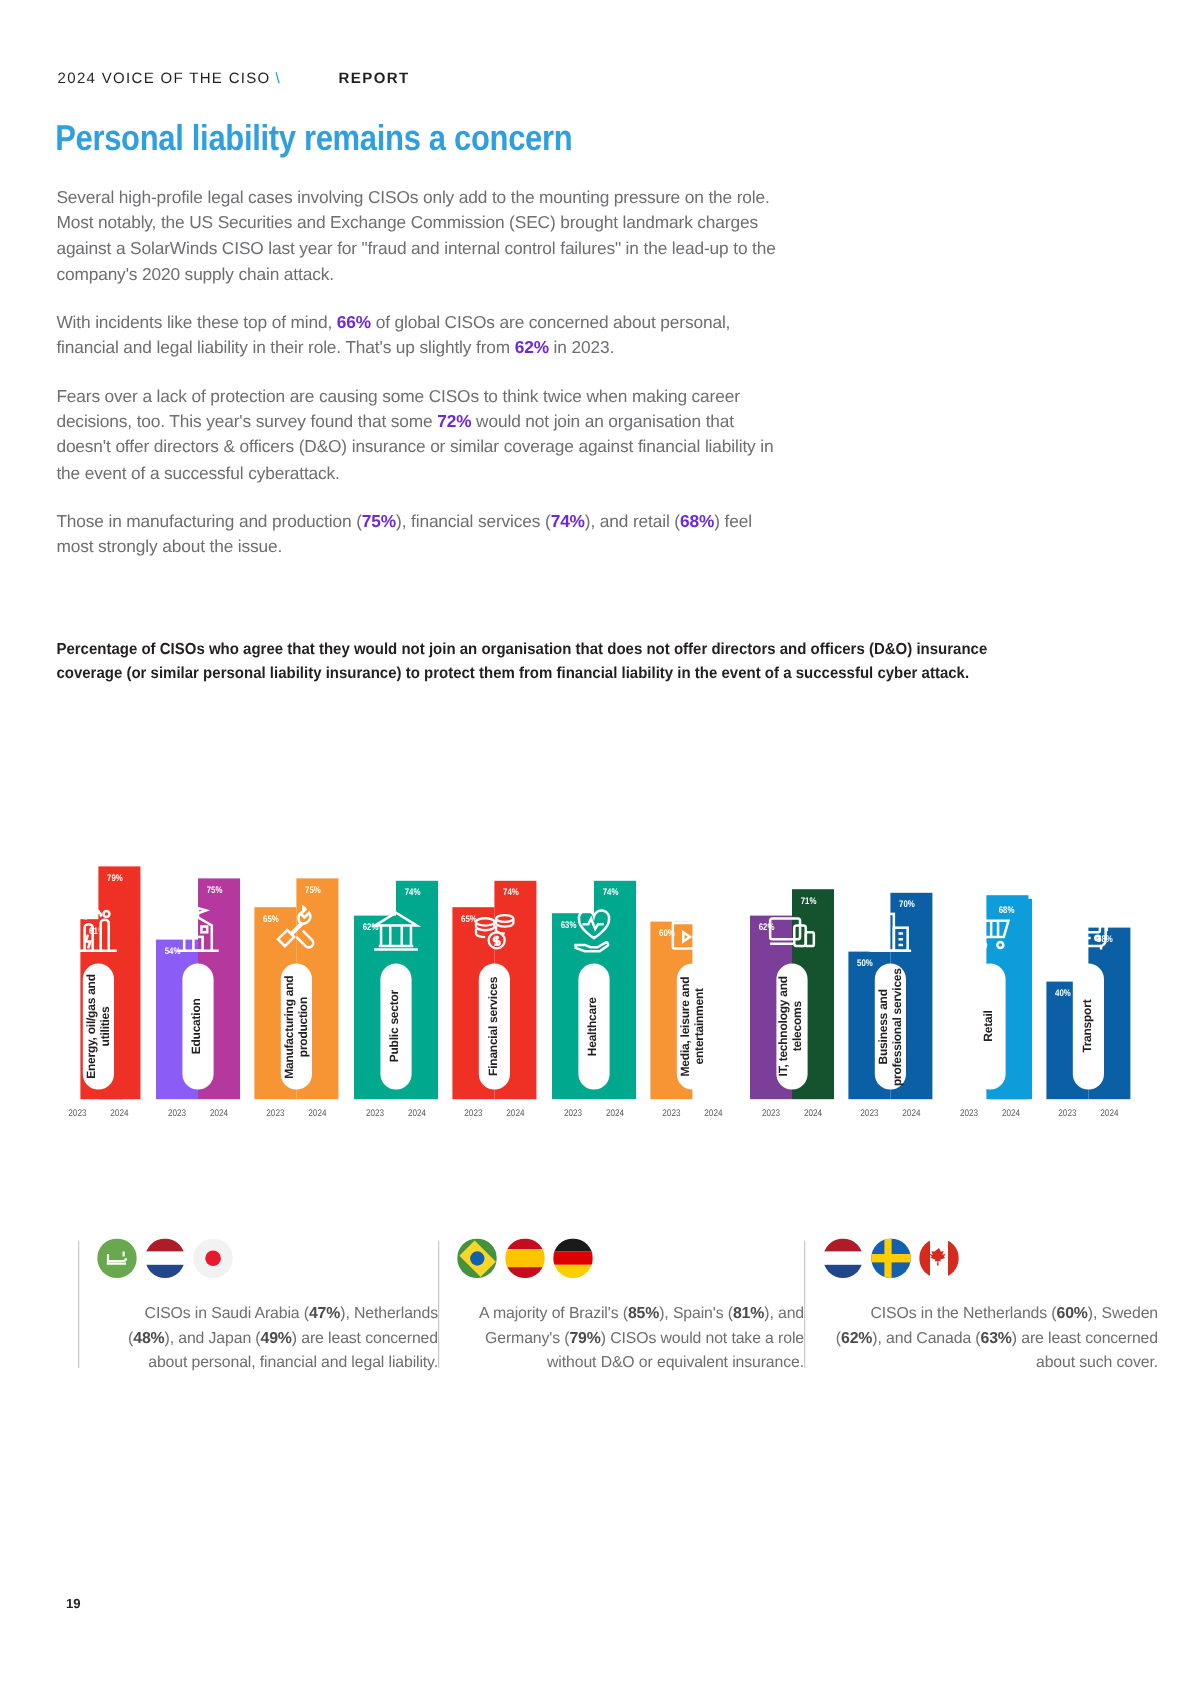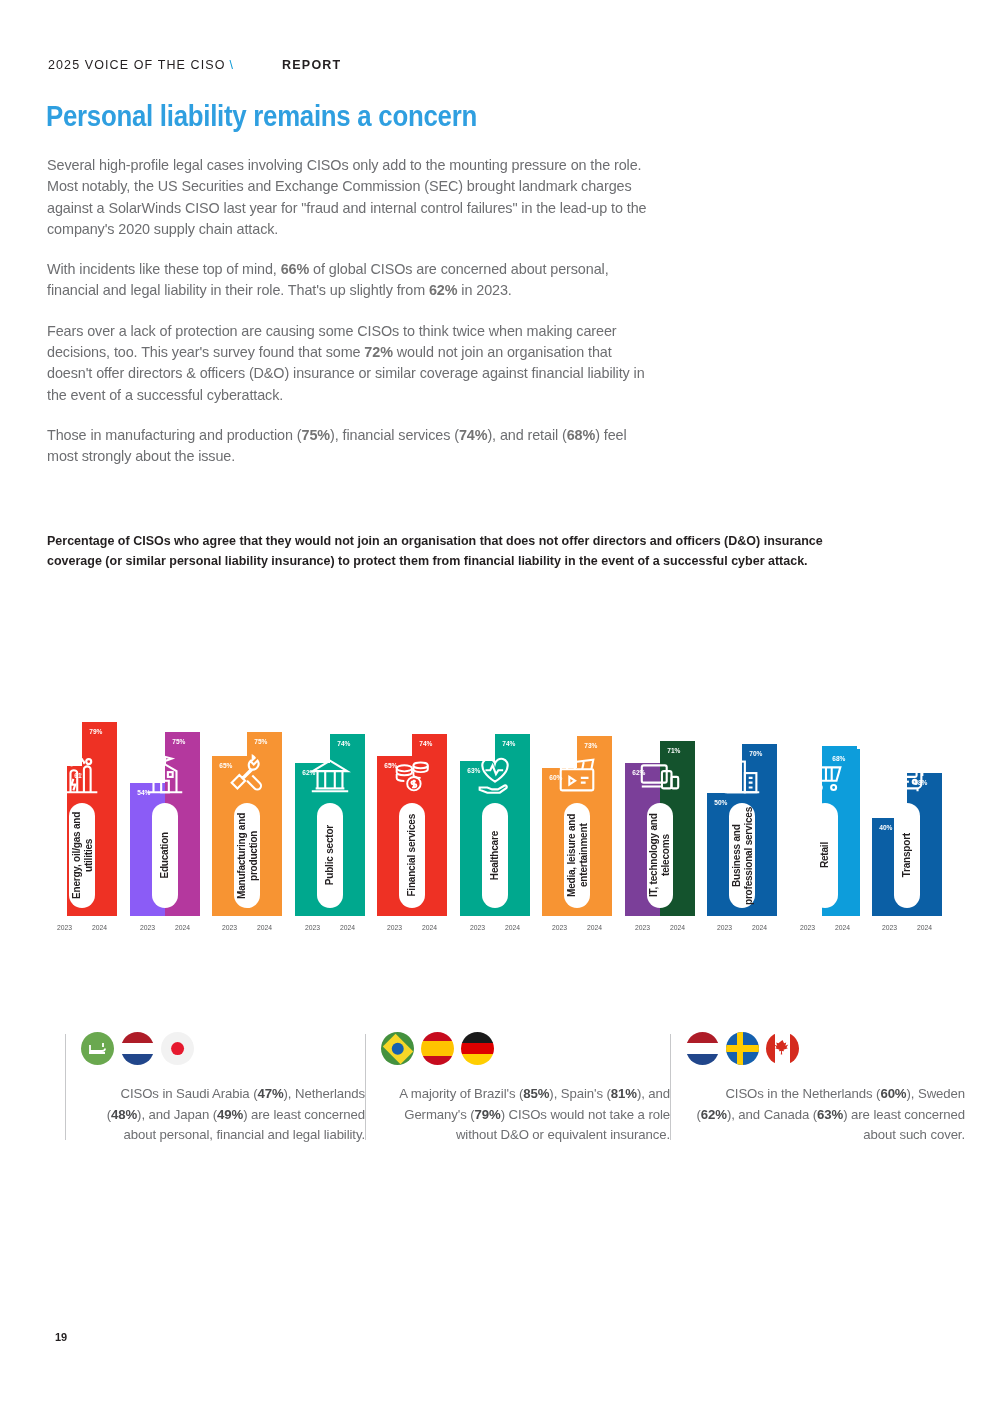--- a/index.html
+++ b/index.html
@@ -29,21 +29,21 @@
     transform: scaleX(0.86); transform-origin: left top;
   }
 
   
   .copy { position: absolute; left: 47px; top: 155px; width: 600px; }
   .copy p {
     font-size: 14.4px; line-height: 21.3px;
     color: #6d6e71; margin-bottom: 19px;
     letter-spacing: -0.1px;
   }
-  .copy b { color: #737373; font-weight: 700; margin-top: 11px; }
+  .copy b { color: #6d28d9; font-weight: 700; margin-top: 11px; }
 
   
   .chart-caption {
     position: absolute; left: 47px; top: 531px; width: 868px;
     font-size: 13.3px; line-height: 20px;
     font-weight: 700; color: #231f20;
     transform: scaleX(0.94); transform-origin: left top;
   }
 
   
@@ -112,21 +112,21 @@
 
   
   .f-stripe { position:absolute; left:0; width:100%; }
 </style>
 </head>
 <body>
 
 <div class="page">
 
   <div class="kicker">
-    <span>2025 VOICE OF THE CISO</span><span class="slash">\</span><span class="rep">REPORT</span>
+    <span>2024 VOICE OF THE CISO</span><span class="slash">\</span><span class="rep">REPORT</span>
   </div>
 
   <h1 class="title">Personal liability remains a concern</h1>
 
   <div class="copy">
     <p>Several high-profile legal cases involving CISOs only add to the mounting pressure on the role. Most notably, the US Securities and Exchange Commission (SEC) brought landmark charges against a SolarWinds CISO last year for "fraud and internal control failures" in the lead-up to the company's 2020 supply chain attack.</p>
     <p><span>With incidents like these top of mind, </span><b>66%</b><span> of global CISOs are concerned about personal, financial and legal liability in their role. That's up slightly from </span><b>62%</b><span> in 2023.</span></p>
     <p><span>Fears over a lack of protection are causing some CISOs to think twice when making career decisions, too. This year's survey found that some </span><b>72%</b><span> would not join an organisation that doesn't offer directors &amp; officers (D&amp;O) insurance or similar coverage against financial liability in the event of a successful cyberattack.</span></p>
     <p><span>Those in manufacturing and production (</span><b>75%</b><span>), financial services (</span><b>74%</b><span>), and retail (</span><b>68%</b><span>) feel most strongly about the issue.</span></p>
   </div>
@@ -260,23 +260,20 @@
         </div>
         <div class="years">
           <span>2023</span>
           <span>2024</span>
         </div>
       </div>
       <div class="group" style="left: 495px; width: 70px; height: 246px; bottom: 28px;">
         <div class="bar b2023" style="left: 0px; width: 35px; height: 147.6px; background: rgb(247, 148, 51);">
           <div class="lbl">60%</div>
         </div>
-        <div class="bar b2024" style="left: 35px; width: 35px; height: 179.58px; background: rgb(247, 148, 51);">
-          <div class="lbl">73%</div>
-        </div>
         <div class="groupicon" style="bottom: 118px;"><svg viewBox="0 0 48 48" fill="none" stroke="#fff" stroke-width="2.2">
             <rect x="7" y="18" width="34" height="22" rx="1.5"></rect>
             <path d="M7 18l2-6 32-4-2 10"></path>
             <path d="M15 12.5l-1.5 5.5M23 11.5l-1.5 6.5M31 10.5l-1.5 7.5"></path>
             <path d="M16 26l6 4-6 4v-8z"></path>
             <path d="M28 27h8M28 32h5"></path>
           </svg></div>
         <div class="pill" style="bottom: 8px; width: 26px; height: 105px;">
           <span>Media, leisure and entertainment</span>
         </div>

